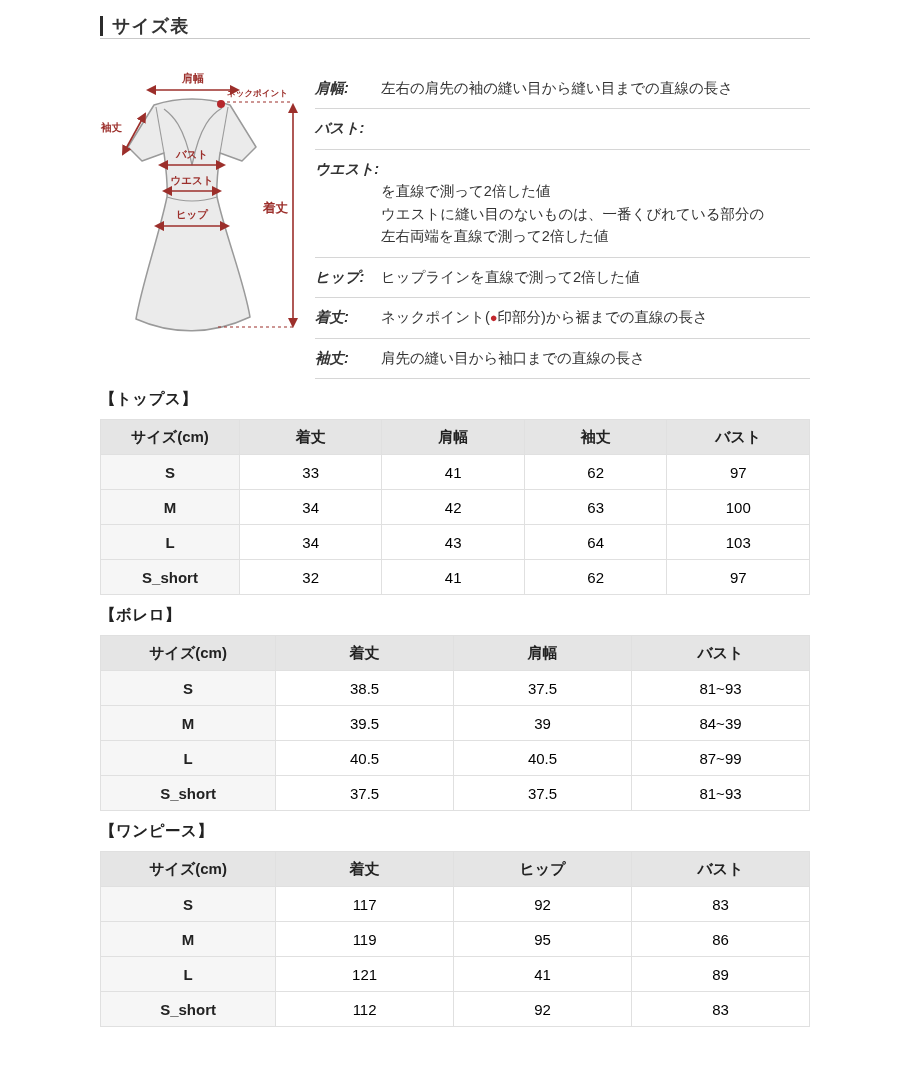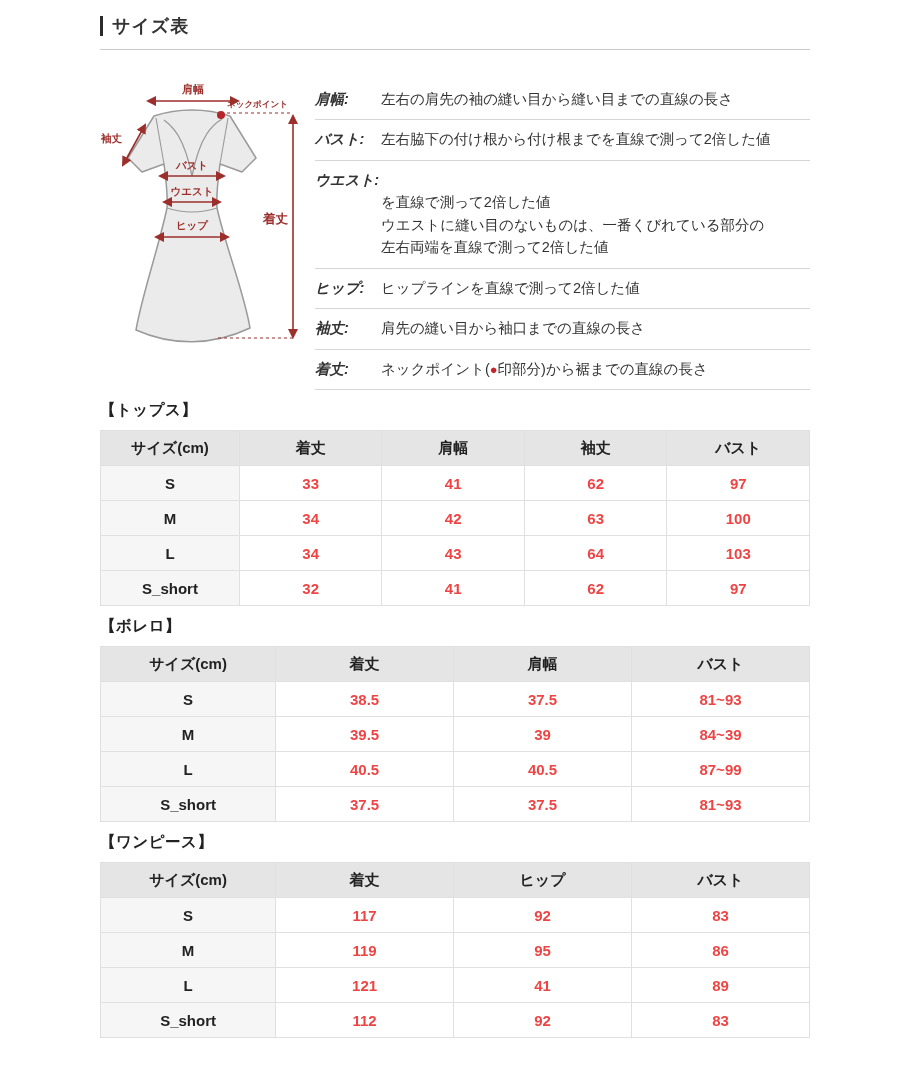--- a/index.html
+++ b/index.html
@@ -1,41 +1,41 @@
 <!DOCTYPE html>
 <html><head>
 <meta charset="utf-8">
 <style>
   html,body{margin:0;padding:0;background:#fff;}
   body{font-family:"Liberation Sans","DejaVu Sans",sans-serif;color:#333;}
   .page{width:900px;height:1080px;box-sizing:border-box;padding:14px 90px 0 100px;overflow:hidden;background:#fff;}
 
   
-  .title-wrap{border-bottom:1px solid #c9c9c9;padding-bottom:11px;}
+  .title-wrap{border-bottom:1px solid #c9c9c9;}
   .title{display:flex;align-items:center;}
   .title-bar{width:3px;height:20px;background:#2b2b2b;margin-right:9px;}
   .title-text{font-size:18px;font-weight:bold;color:#333;letter-spacing:1px;}
 
   
   .figure{display:flex;margin-top:30px;align-items:flex-start;}
   .diagram{flex-shrink:0;width:205px;}
   .defs{flex:1;margin-left:10px;}
   .def-row{display:flex;padding:8px 0 9px 0;border-bottom:1px solid #d6d6d6;font-size:14.5px;line-height:1.55;color:#333;}
   .def-term{font-weight:bold;min-width:66px;flex-shrink:0;font-style:italic;}
   .def-desc{flex:1;}
   .red-dot{color:#c1272d;font-size:13px;}
 
   
   .section{margin-top:10px;}
   .section-title{font-size:15.5px;font-weight:bold;color:#222;margin-bottom:9px;letter-spacing:.5px;}
   table.size{width:100%;border-collapse:collapse;table-layout:fixed;font-size:15px;}
   table.size th,table.size td{border:1px solid #e0e0e0;height:34px;text-align:center;vertical-align:middle;padding:0;}
   table.size thead th{background:#e5e5e5;font-weight:bold;color:#222;}
   table.size td.rowhead{background:#f6f6f6;font-weight:bold;color:#222;}
-  table.size td.val{background:#fff;color:#ef4444;font-weight:bold;}
+  table.size td.val{background:#fff;color:#000000;font-weight:normal;}
 
   
   .svg-label{font-family:"Liberation Sans","DejaVu Sans",sans-serif;font-weight:bold;}
 </style>
 </head>
 <body>
 
 <div class="page">
 
   <div class="title-wrap">
@@ -96,37 +96,36 @@
       </svg>
     </div>
 
     <div class="defs">
       <div class="def-row">
         <span class="def-term">肩幅:</span>
         <span class="def-desc">左右の肩先の袖の縫い目から縫い目までの直線の長さ</span>
       </div>
       <div class="def-row">
         <span class="def-term">バスト:</span>
-        <span class="def-desc">左右脇下の付け根から付け根までを直線で測って2倍した値</span>
       </div>
       <div class="def-row">
         <span class="def-term">ウエスト:</span>
         <span class="def-desc"><br><span>を直線で測って2倍した値</span><br><span>ウエストに縫い目のないものは、一番くびれている部分の</span><br><span>左右両端を直線で測って2倍した値</span></span>
       </div>
       <div class="def-row">
         <span class="def-term">ヒップ:</span>
         <span class="def-desc">ヒップラインを直線で測って2倍した値</span>
       </div>
       <div class="def-row">
+        <span class="def-term">着丈:</span>
+        <span class="def-desc"><span>ネックポイント(</span><span class="red-dot">●</span><span>印部分)から裾までの直線の長さ</span></span>
+      </div>
+      <div class="def-row">
         <span class="def-term">袖丈:</span>
         <span class="def-desc">肩先の縫い目から袖口までの直線の長さ</span>
-      </div>
-      <div class="def-row">
-        <span class="def-term">着丈:</span>
-        <span class="def-desc"><span>ネックポイント(</span><span class="red-dot">●</span><span>印部分)から裾までの直線の長さ</span></span>
       </div>
     </div>
   </div>
 
   <div class="section">
     <div class="section-title">【トップス】</div>
     <table class="size">
         <colgroup>
           <col style="width: 19.6%;">
           <col>

